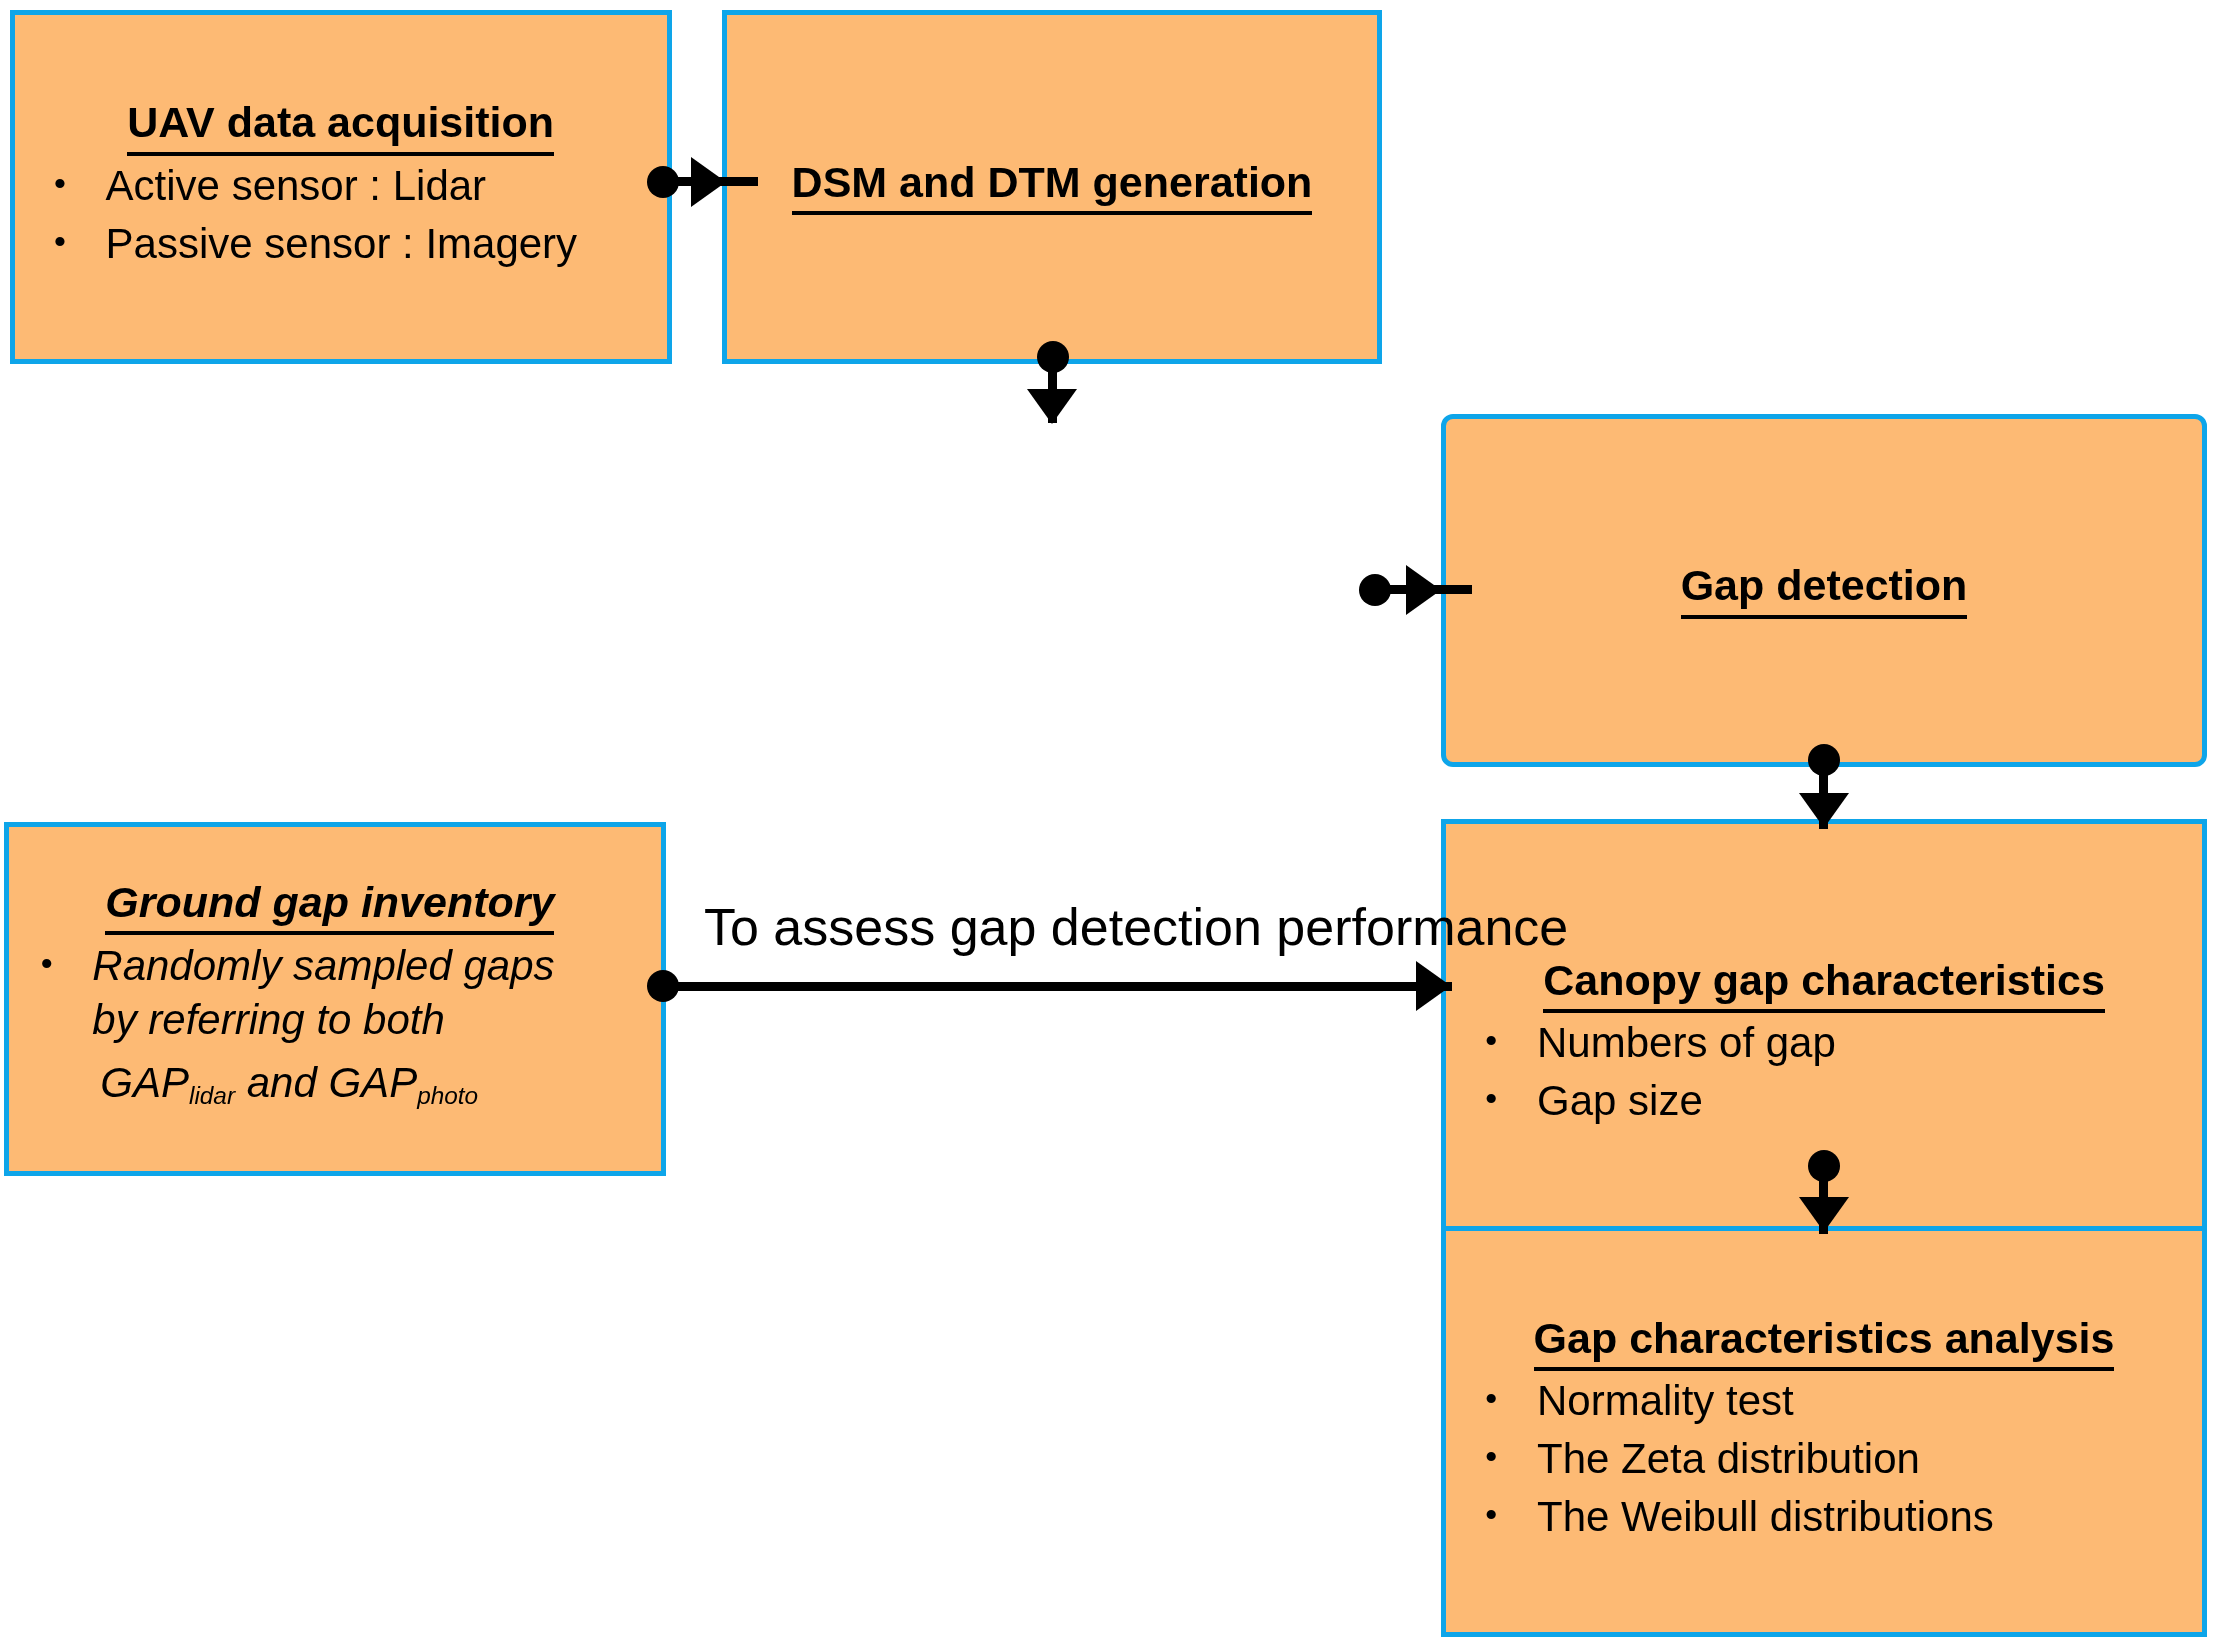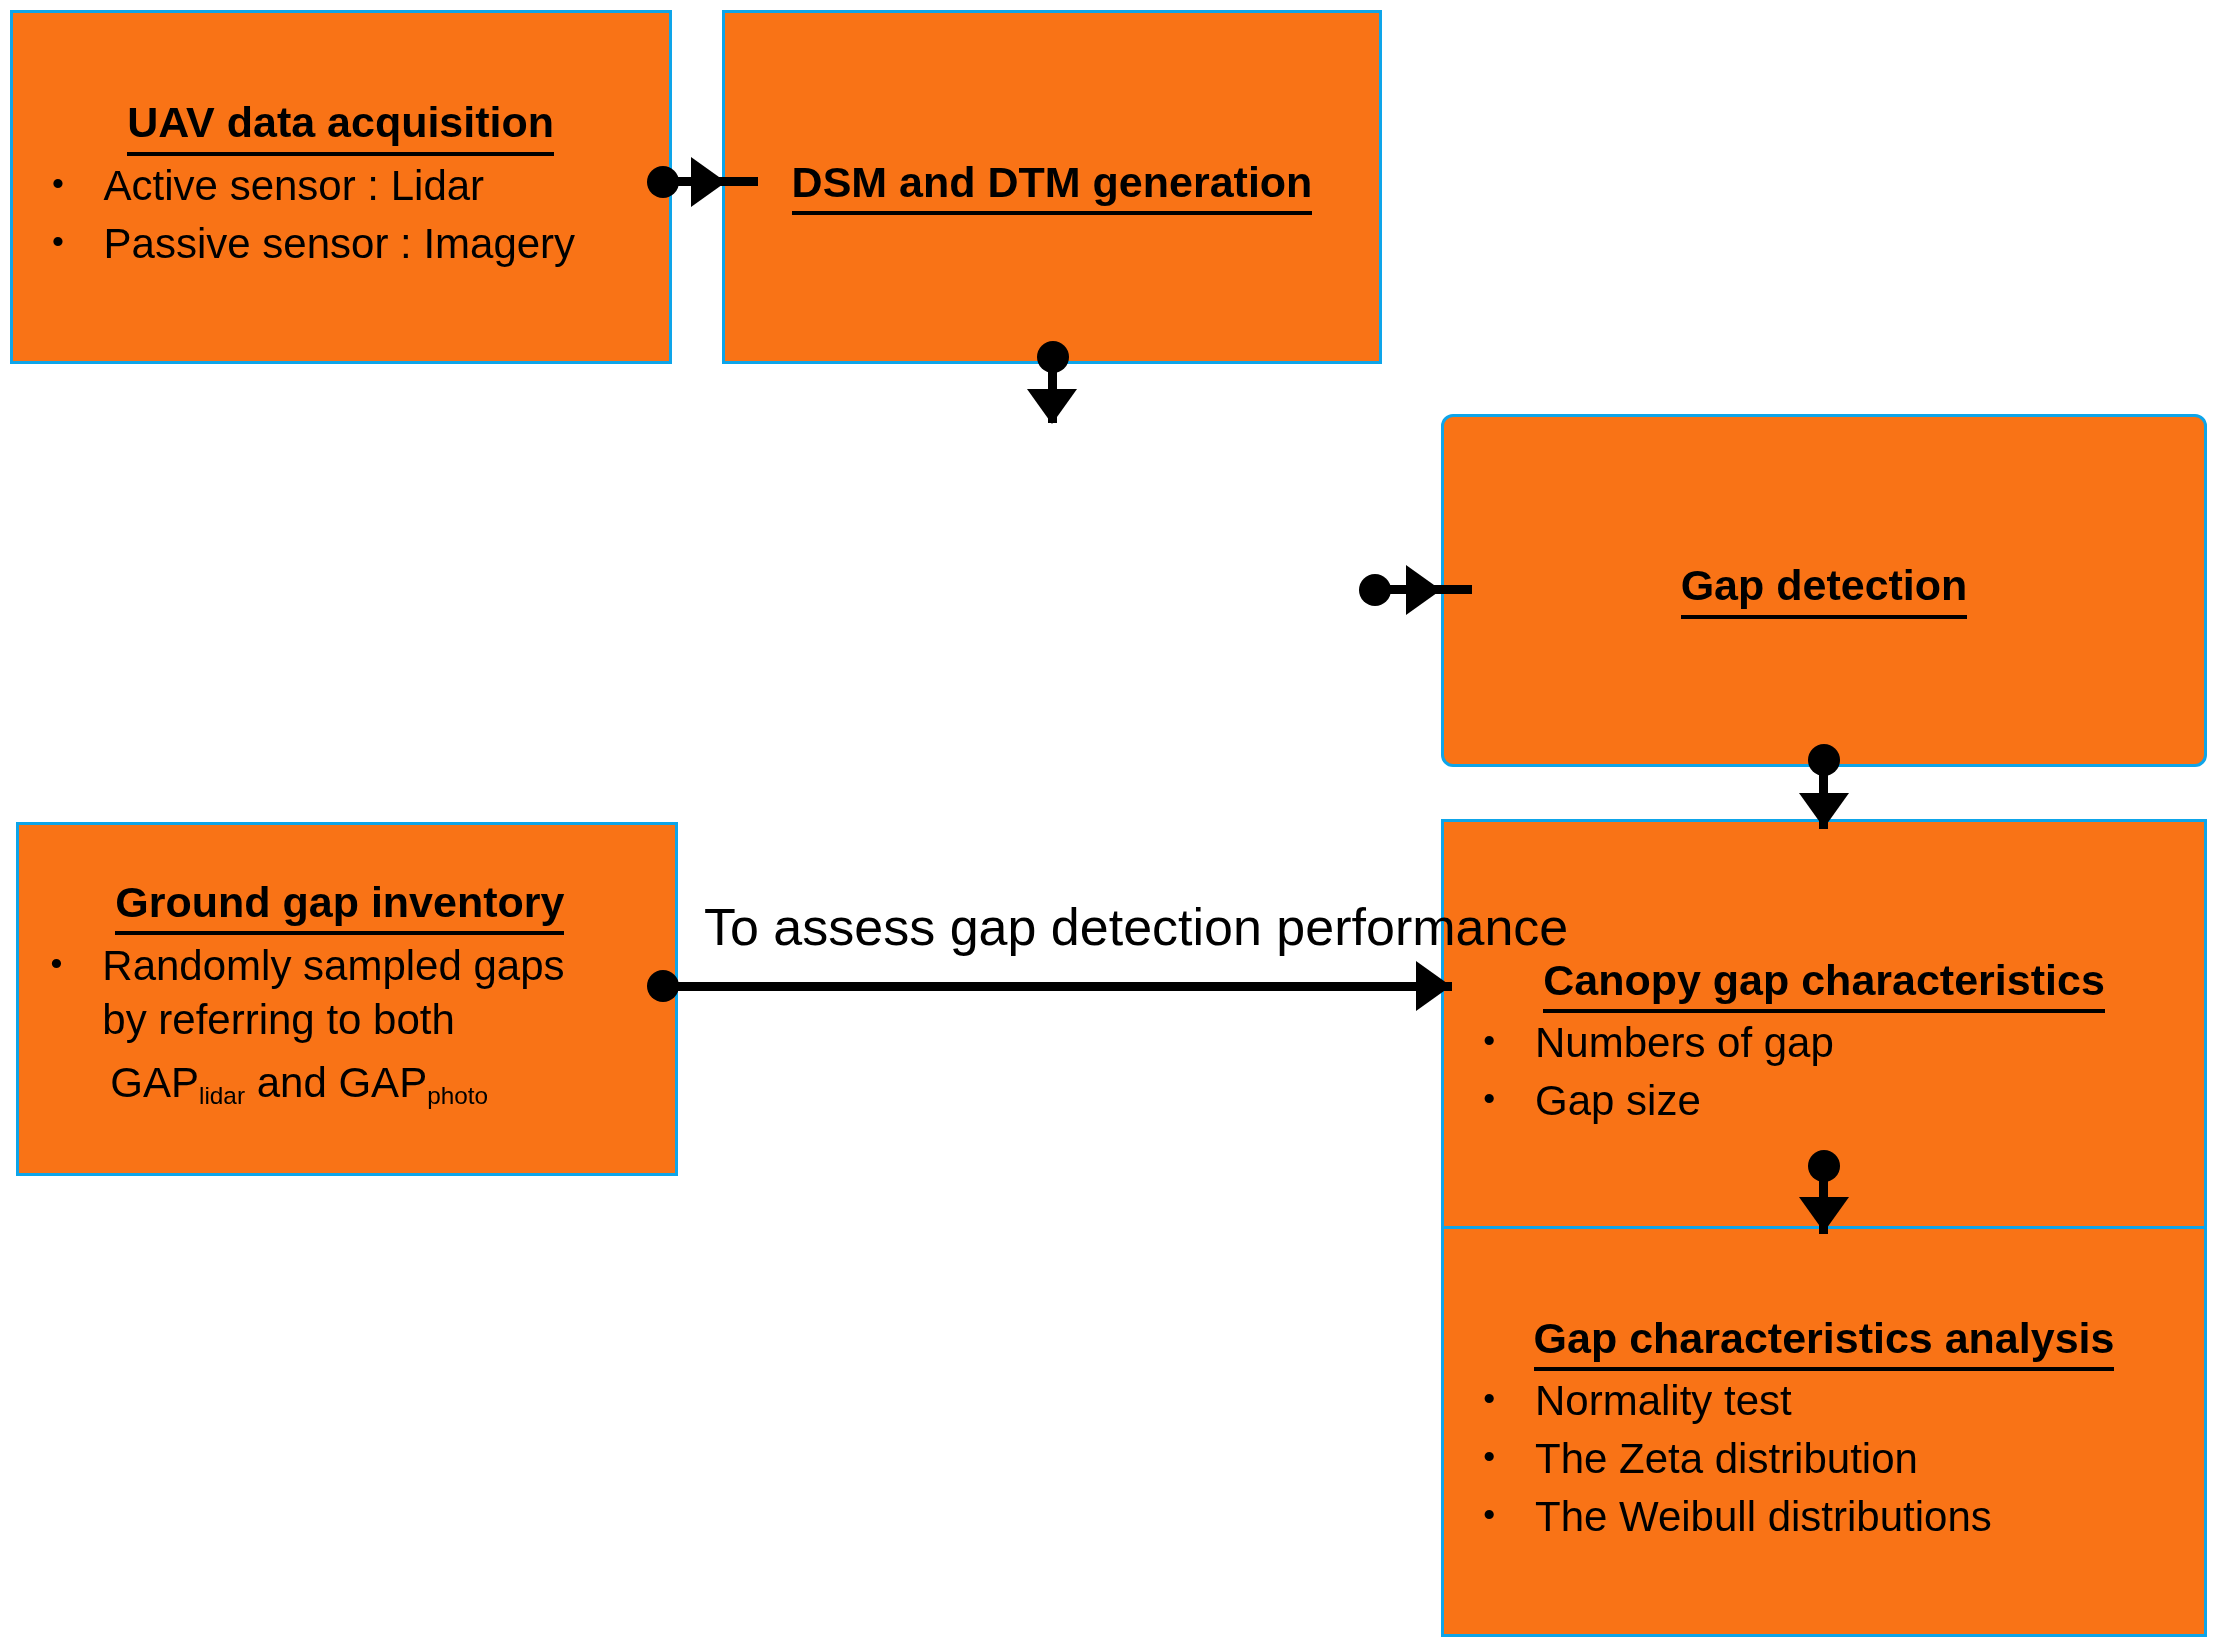--- a/index.html
+++ b/index.html
@@ -14,22 +14,22 @@
     height: 1651px;
     background: #ffffff;
     font-family: "Liberation Sans", "DejaVu Sans", sans-serif;
     color: #000000;
     overflow: hidden;
   }
   
   .node {
     position: absolute;
     box-sizing: border-box;
-    border: 3px solid #0ea5e9;
-    background: #f97316;
+    border: 5px solid #0ea5e9;
+    background: #fdba74;
     display: flex;
     flex-direction: column;
     justify-content: center;
   }
   .node-inner {
     padding: 0 19px;
   }
   .node-title {
     font-size: 43px;
     font-weight: bold;
@@ -144,21 +144,21 @@
     </div>
   </div>
 
 
   <div class="node title-only" data-name="node-gap-detection" style="left:1441px; top:414px; width:766px; height:353px;border-radius:12px;">
     <div class="node-inner" data-name="node-gap-detection-content">
       <div class="node-title" data-name="node-gap-detection-title"><span class="ttext" data-name="node-gap-detection-title-text">Gap detection</span></div>
     </div>
   </div>
 
-  <div class="node" data-name="node-ground-gap-inventory" style="left:16px; top:822px; width:662px; height:354px;">
+  <div class="node" data-name="node-ground-gap-inventory" style="left:4px; top:822px; width:662px; height:354px;font-style:italic;">
     <div class="node-inner" data-name="node-ground-content" style="padding:0 11.3px;">
       <div class="node-title left-title" data-name="node-ground-title" style="padding-left:85px;"><span class="ttext" data-name="node-ground-title-text">Ground gap inventory</span></div>
       <ul class="bullets" data-name="node-ground-bullet-list">
         <li data-name="list-item" style="margin-bottom:0;">
           <span data-name="ground-line-1">Randomly sampled gaps</span>
         </li>
         <li data-name="list-item-continuation" style="margin:0;">
           <span data-name="ground-line-2">by referring to both</span>
         </li>
         <li data-name="list-item-continuation" style="margin:8px;">

